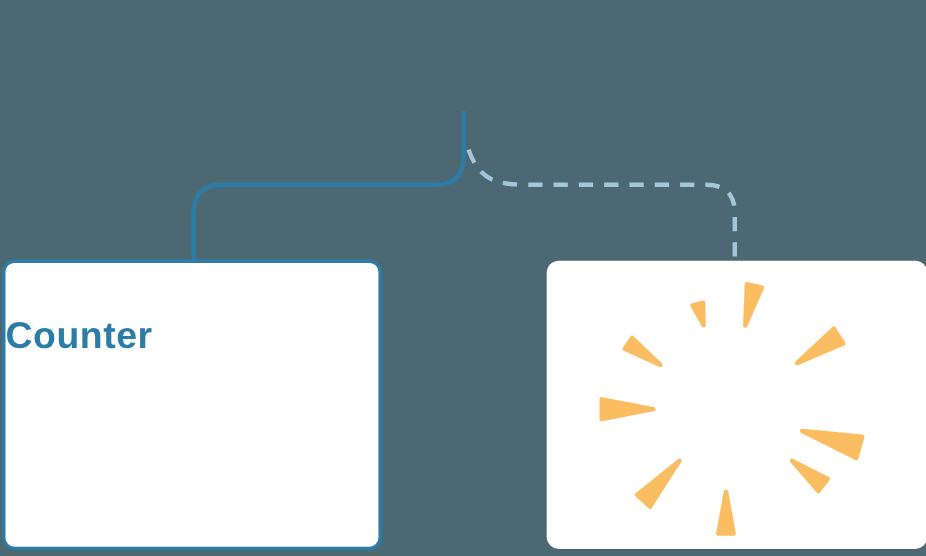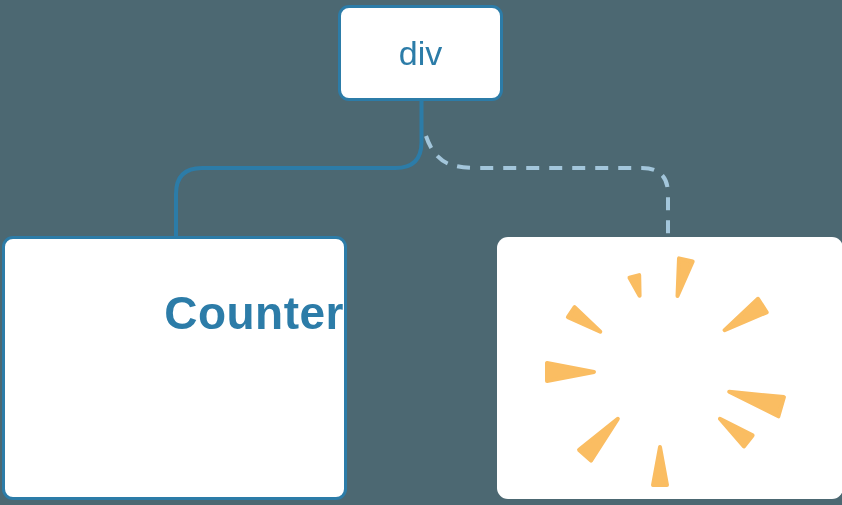--- a/index.html
+++ b/index.html
@@ -64,23 +64,23 @@
     border: 3px solid var(--blue);
   }
   .card.removed {
     left: 497px; top: 237px;
     width: 346px; height: 262px;
   }
   .counter-title {
     position: absolute;
     left: 0; top: 47px;
     width: 100%;
-    text-align: right;
+    text-align: left;
     color: var(--blue);
-    font-size: 46px;
+    font-size: 34px;
     font-weight: 600;
     letter-spacing: 0.5px;
   }
   .pill {
     position: absolute;
     left: 39px; top: 120px;
     width: 266px; height: 102px;
     border: 2.5px solid var(--indigo);
     border-radius: 51px;
     background: var(--cardbg);
@@ -121,23 +121,20 @@
 </head>
 <body>
 
 <div class="canvas">
 
   <svg class="connectors" viewBox="0 0 842 505">
     <path class="edge-solid" d="M 421.5 101 L 421.5 142 Q 421.5 168 395.5 168 L 202 168 Q 176 168 176 194 L 176 238"></path>
     <path class="edge-dashed" d="M 426 136 Q 434 160 452 165 Q 463 168 478 168 L 642 168 Q 668 168 668 194 L 668 240"></path>
   </svg>
 
-  <div class="node-div">
-    <span>div</span>
-  </div>
 
   <div class="card counter">
     <div class="counter-title">Counter</div>
   </div>
 
   <div class="card removed">
     <svg class="poof" viewBox="0 0 346 262">
         <polygon points="97.0,135.0 50.0,126.0 50.0,144.0"></polygon>
         <polygon points="103.3,94.7 77.6,70.2 70.9,80.1"></polygon>
         <polygon points="142.6,58.7 142.2,38.1 132.5,40.7"></polygon>

